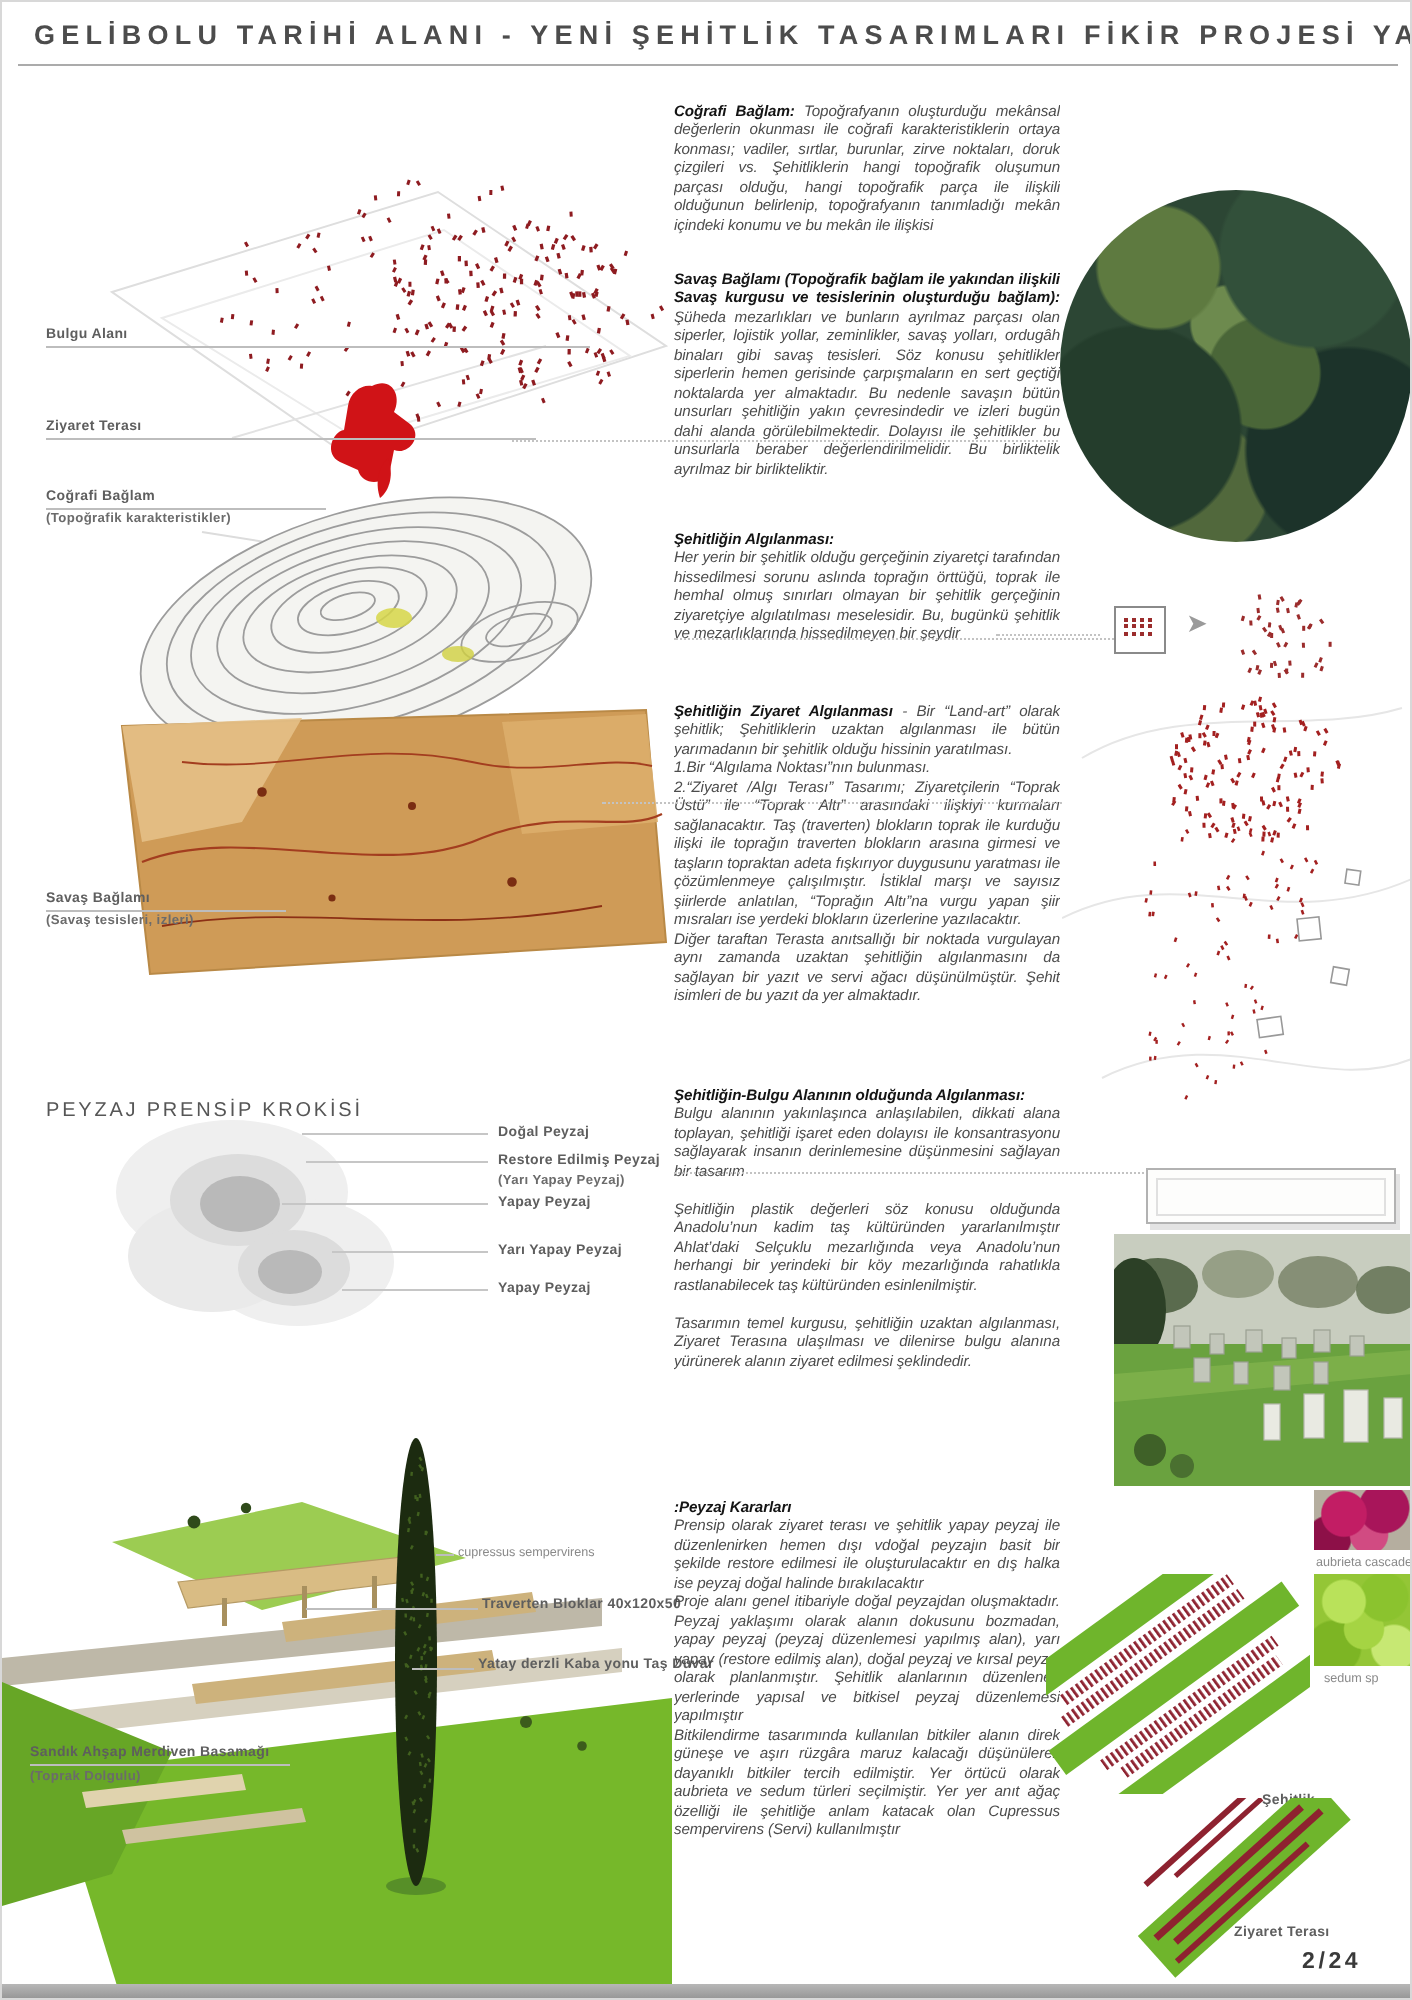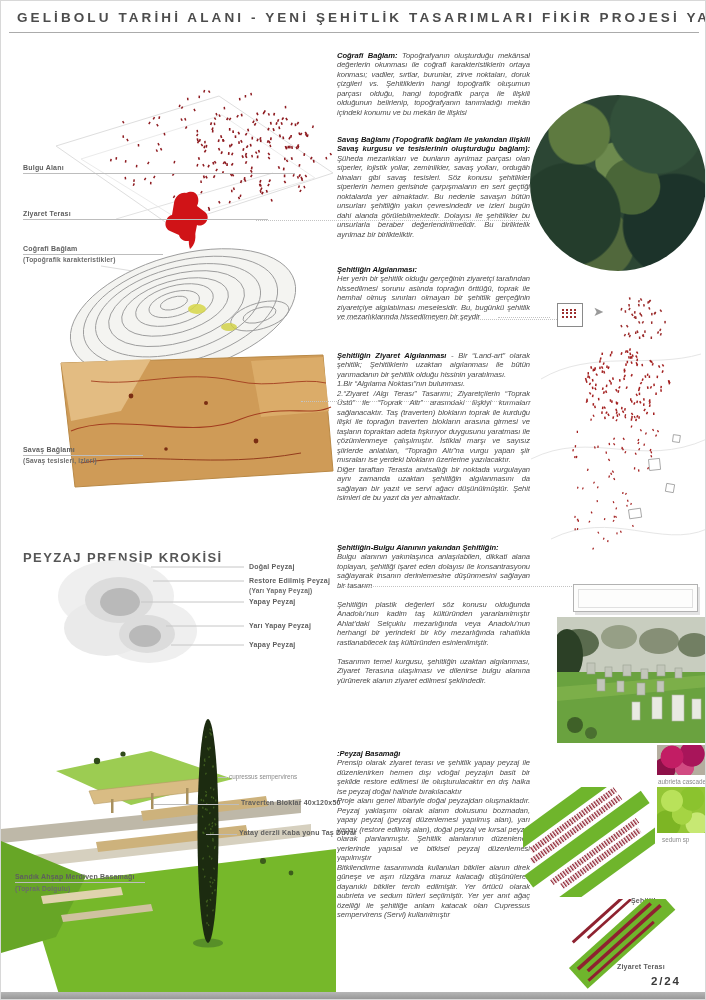--- a/index.html
+++ b/index.html
@@ -8,21 +8,21 @@
   
   #main-title{position:absolute;top:9px;left:16px;width:680px;margin:0;font-size:13.5px;font-weight:bold;
               letter-spacing:3.1px;color:#4c4c4c;white-space:nowrap;}
   .title-rule{position:absolute;top:31px;left:8px;width:690px;border-top:1px solid #ababab;}
   
   .lbl{position:absolute;font-size:7px;font-weight:bold;color:#5e5e5e;letter-spacing:.2px;white-space:nowrap;}
   .lbl-sub{font-weight:bold;font-size:6.6px;color:#6b6b6b;}
   .lbl-tiny{position:absolute;font-size:6.3px;font-weight:normal;color:#8a8a8a;white-space:nowrap;}
   .leader{position:absolute;height:0;border-top:1px solid #bdbdbd;}
   .dotline{position:absolute;height:0;border-top:1px dotted #c3c3c3;}
-  .kroki-header{position:absolute;font-size:13px;font-weight:bold;letter-spacing:1.4px;color:#565656;}
+  .kroki-header{position:absolute;font-size:10px;font-weight:normal;letter-spacing:1.4px;color:#565656;}
   
   .tblock{position:absolute;left:336px;width:193px;font-size:7.6px;line-height:9.5px;text-align:justify;
           color:#4c4c4c;overflow:hidden;letter-spacing:-0.05px;font-style:italic;}
   .tblock b{color:#141414;}
   .tb-body{white-space:pre-line;}
   
   #circle-photo{position:absolute;left:529px;top:94px;width:176px;height:176px;border-radius:50%;
     background:
       radial-gradient(circle at 28% 22%, #5e7a40 0 16%, rgba(0,0,0,0) 17%),
       radial-gradient(circle at 72% 18%, #32503a 0 24%, rgba(0,0,0,0) 25%),
@@ -453,26 +453,26 @@
   <div class="leader" style="left:14px;top:881px;width:130px"></div>
   <span class="lbl lbl-sub" style="left:14px;top:884px">(Toprak Dolgulu)</span>
 
   <p class="tblock" style="top:42px;max-height:84px"><b>Coğrafi Bağlam:</b><span class="tb-body"> Topoğrafyanın oluşturduğu mekânsal değerlerin okunması ile coğrafi karakteristiklerin ortaya konması; vadiler, sırtlar, burunlar, zirve noktaları, doruk çizgileri vs. Şehitliklerin hangi topoğrafik oluşumun parçası olduğu, hangi topoğrafik parça ile ilişkili olduğunun belirlenip, topoğrafyanın tanımladığı mekân içindeki konumu ve bu mekân ile ilişkisi</span></p>
   <p class="tblock" style="top:126px;max-height:130px"><b>Savaş Bağlamı (Topoğrafik bağlam ile yakından ilişkili Savaş kurgusu ve tesislerinin oluşturduğu bağlam):</b><span class="tb-body"> Şüheda mezarlıkları ve bunların ayrılmaz parçası olan siperler, lojistik yollar, zeminlikler, savaş yolları, ordugâh binaları gibi savaş tesisleri. Söz konusu şehitlikler siperlerin hemen gerisinde çarpışmaların en sert geçtiği noktalarda yer almaktadır. Bu nedenle savaşın bütün unsurları şehitliğin yakın çevresindedir ve izleri bugün dahi alanda görülebilmektedir. Dolayısı ile şehitlikler bu unsurlarla beraber değerlendirilmelidir. Bu birliktelik ayrılmaz bir birlikteliktir.</span></p>
   <p class="tblock" style="top:256px;max-height:84px"><b>Şehitliğin Algılanması:</b><br><span class="tb-body">Her yerin bir şehitlik olduğu gerçeğinin ziyaretçi tarafından hissedilmesi sorunu aslında toprağın örttüğü, toprak ile hemhal olmuş sınırları olmayan bir şehitlik gerçeğinin ziyaretçiye algılatılması meselesidir. Bu, bugünkü şehitlik ve mezarlıklarında hissedilmeyen bir şeydir</span></p>
   <p class="tblock" style="top:342px;max-height:190px"><b>Şehitliğin Ziyaret Algılanması</b><span class="tb-body"> - Bir “Land-art” olarak şehitlik; Şehitliklerin uzaktan algılanması ile bütün yarımadanın bir şehitlik olduğu hissinin yaratılması.
 1.Bir “Algılama Noktası”nın bulunması.
 2.“Ziyaret /Algı Terası” Tasarımı; Ziyaretçilerin “Toprak Üstü” ile “Toprak Altı” arasındaki ilişkiyi kurmaları sağlanacaktır. Taş (traverten) blokların toprak ile kurduğu ilişki ile toprağın traverten blokların arasına girmesi ve taşların topraktan adeta fışkırıyor duygusunu yaratması ile çözümlenmeye çalışılmıştır. İstiklal marşı ve sayısız şiirlerde anlatılan, “Toprağın Altı”na vurgu yapan şiir mısraları ise yerdeki blokların üzerlerine yazılacaktır.
 Diğer taraftan Terasta anıtsallığı bir noktada vurgulayan aynı zamanda uzaktan şehitliğin algılanmasını da sağlayan bir yazıt ve servi ağacı düşünülmüştür. Şehit isimleri de bu yazıt da yer almaktadır.</span></p>
-  <p class="tblock" style="top:534px;max-height:202px"><b>Şehitliğin-Bulgu Alanının yakından Şehitliğin:</b><br><span class="tb-body">Bulgu alanının yakınlaşınca anlaşılabilen, dikkati alana toplayan, şehitliği işaret eden dolayısı ile konsantrasyonu sağlayarak insanın derinlemesine düşünmesini sağlayan bir tasarım
+  <p class="tblock" style="top:534px;max-height:202px"><b>Şehitliğin-Bulgu Alanının olduğunda Algılanması:</b><br><span class="tb-body">Bulgu alanının yakınlaşınca anlaşılabilen, dikkati alana toplayan, şehitliği işaret eden dolayısı ile konsantrasyonu sağlayarak insanın derinlemesine düşünmesini sağlayan bir tasarım
 
 Şehitliğin plastik değerleri söz konusu olduğunda Anadolu’nun kadim taş kültüründen yararlanılmıştır Ahlat’daki Selçuklu mezarlığında veya Anadolu’nun herhangi bir yerindeki bir köy mezarlığında rahatlıkla rastlanabilecek taş kültüründen esinlenilmiştir.
 
 Tasarımın temel kurgusu, şehitliğin uzaktan algılanması, Ziyaret Terasına ulaşılması ve dilenirse bulgu alanına yürünerek alanın ziyaret edilmesi şeklindedir.</span></p>
-  <p class="tblock" style="top:740px;max-height:250px"><b>:Peyzaj Basamağı</b><span class="tb-body">
+  <p class="tblock" style="top:740px;max-height:250px"><b>:Peyzaj Kararları</b><span class="tb-body">
 Prensip olarak ziyaret terası ve şehitlik yapay peyzaj ile düzenlenirken hemen dışı vdoğal peyzajın basit bir şekilde restore edilmesi ile oluşturulacaktır en dış halka ise peyzaj doğal halinde bırakılacaktır
 Proje alanı genel itibariyle doğal peyzajdan oluşmaktadır. Peyzaj yaklaşımı olarak alanın dokusunu bozmadan, yapay peyzaj (peyzaj düzenlemesi yapılmış alan), yarı yapay (restore edilmiş alan), doğal peyzaj ve kırsal peyzaj olarak planlanmıştır. Şehitlik alanlarının düzenlenen yerlerinde yapısal ve bitkisel peyzaj düzenlemesi yapılmıştır
 Bitkilendirme tasarımında kullanılan bitkiler alanın direk güneşe ve aşırı rüzgâra maruz kalacağı düşünülerek dayanıklı bitkiler tercih edilmiştir. Yer örtücü olarak aubrieta ve sedum türleri seçilmiştir. Yer yer anıt ağaç özelliği ile şehitliğe anlam katacak olan Cupressus sempervirens (Servi) kullanılmıştır</span></p>
 
   <div class="dotline" style="left:255px;top:219px;width:273px"></div>
   <div class="dotline" style="left:336px;top:318px;width:220px"></div>
   <div class="dotline" style="left:300px;top:400px;width:230px"></div>
   <div class="dotline" style="left:336px;top:585px;width:235px"></div>
 
   <div id="circle-photo"></div>

